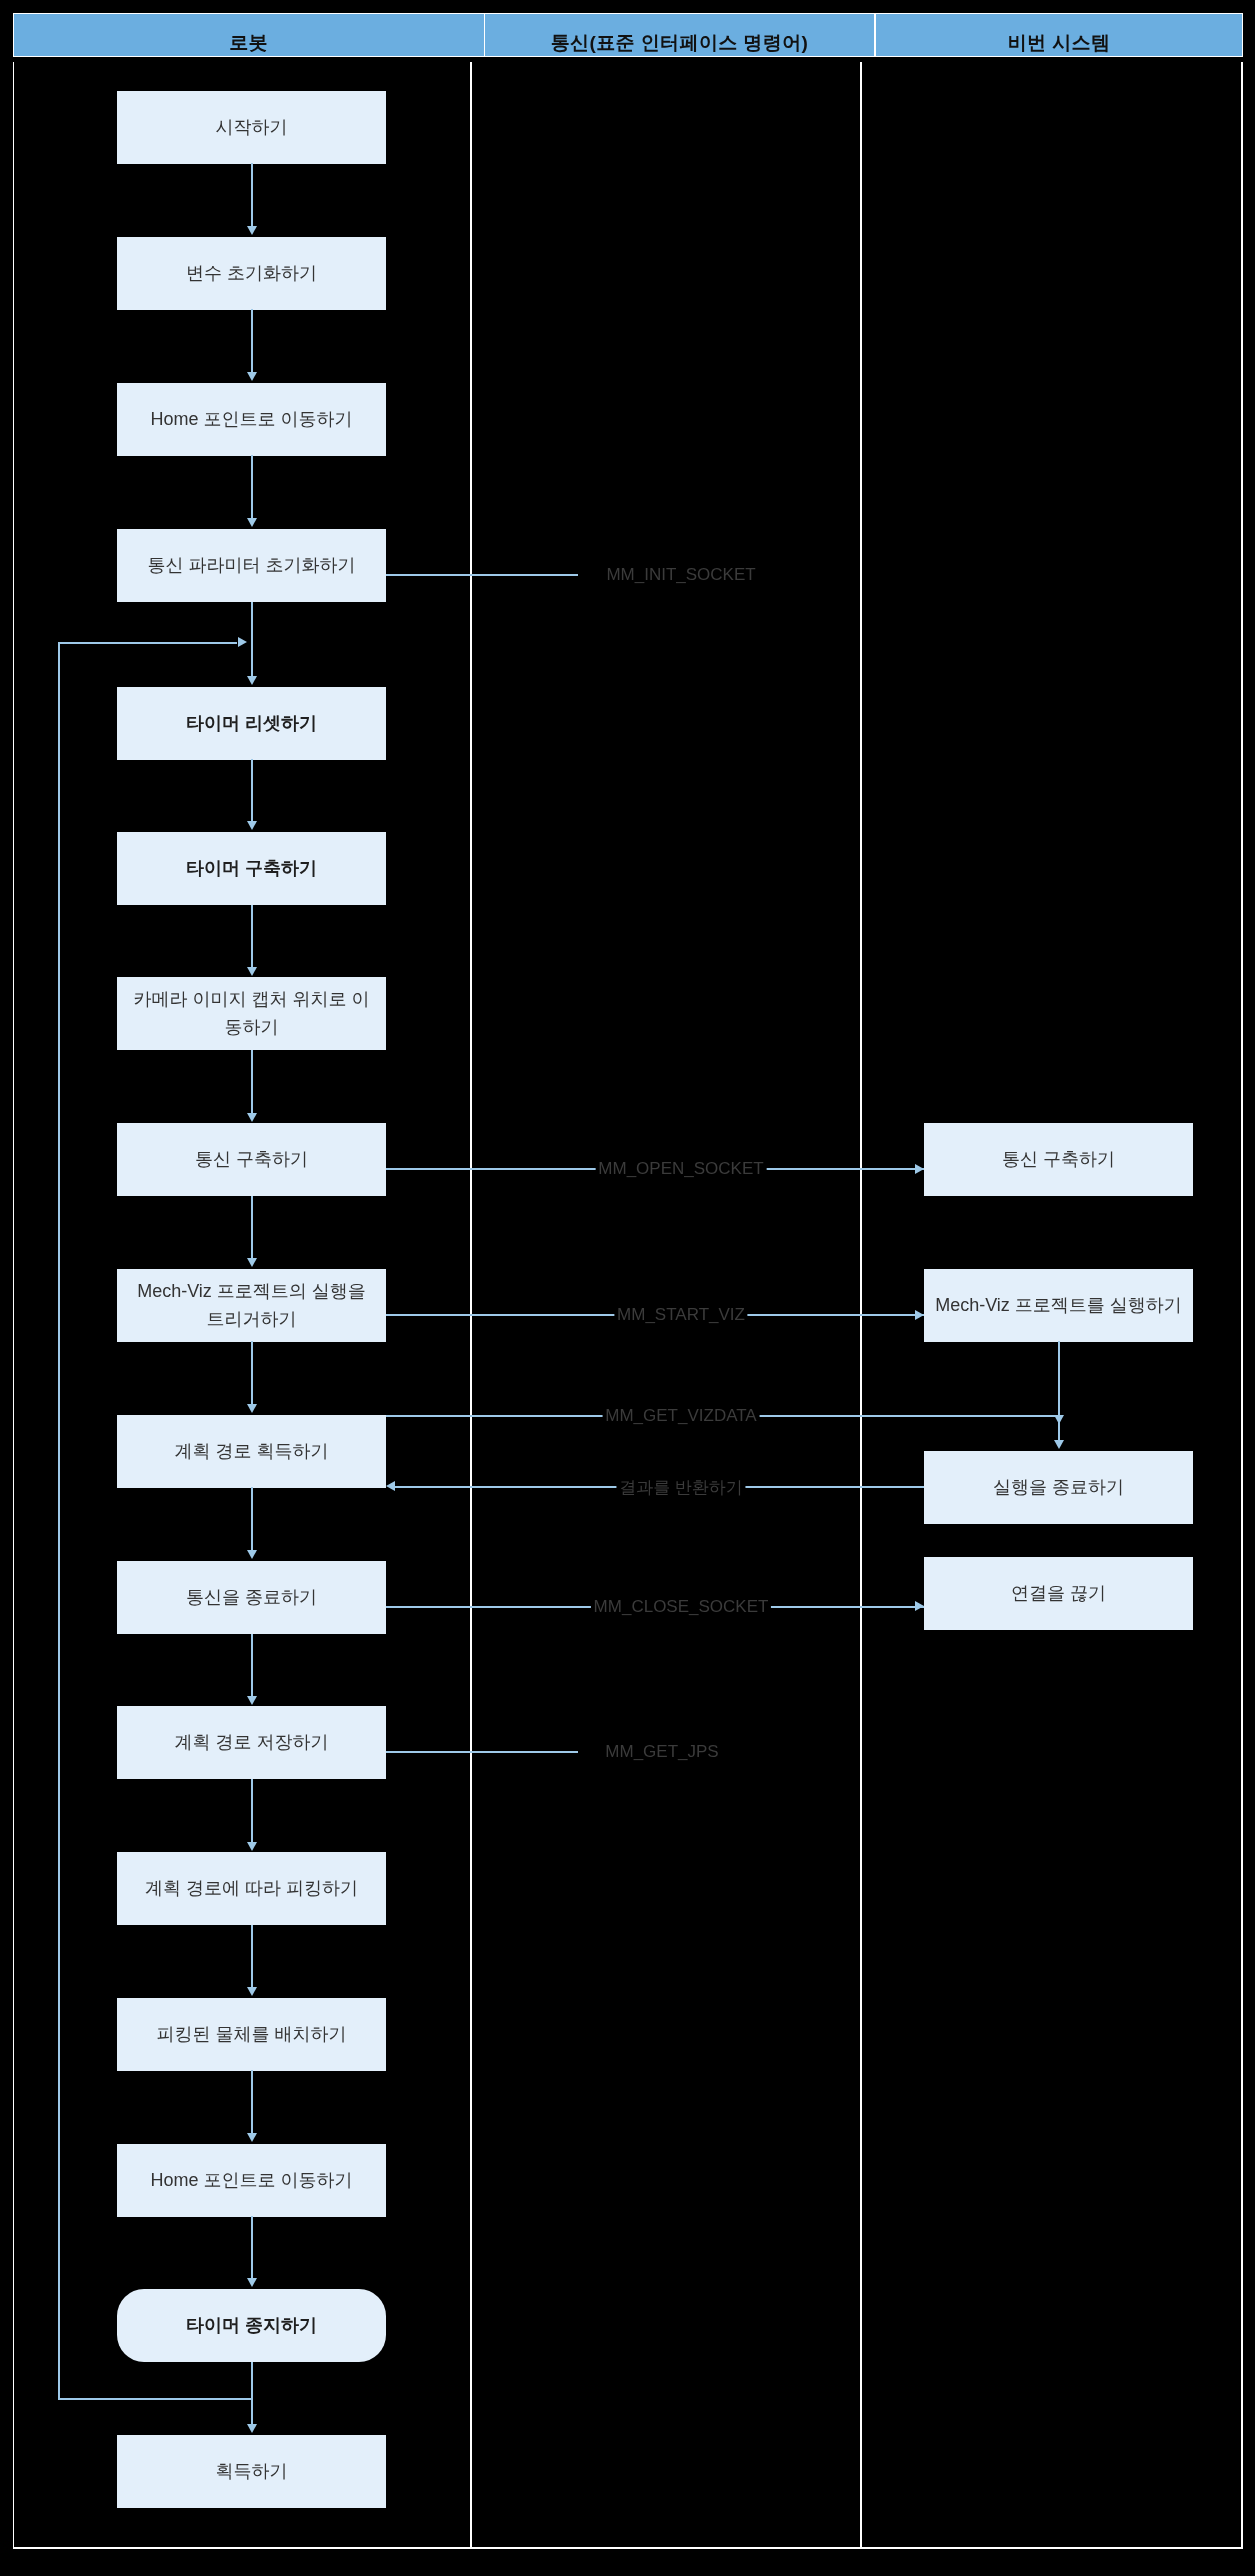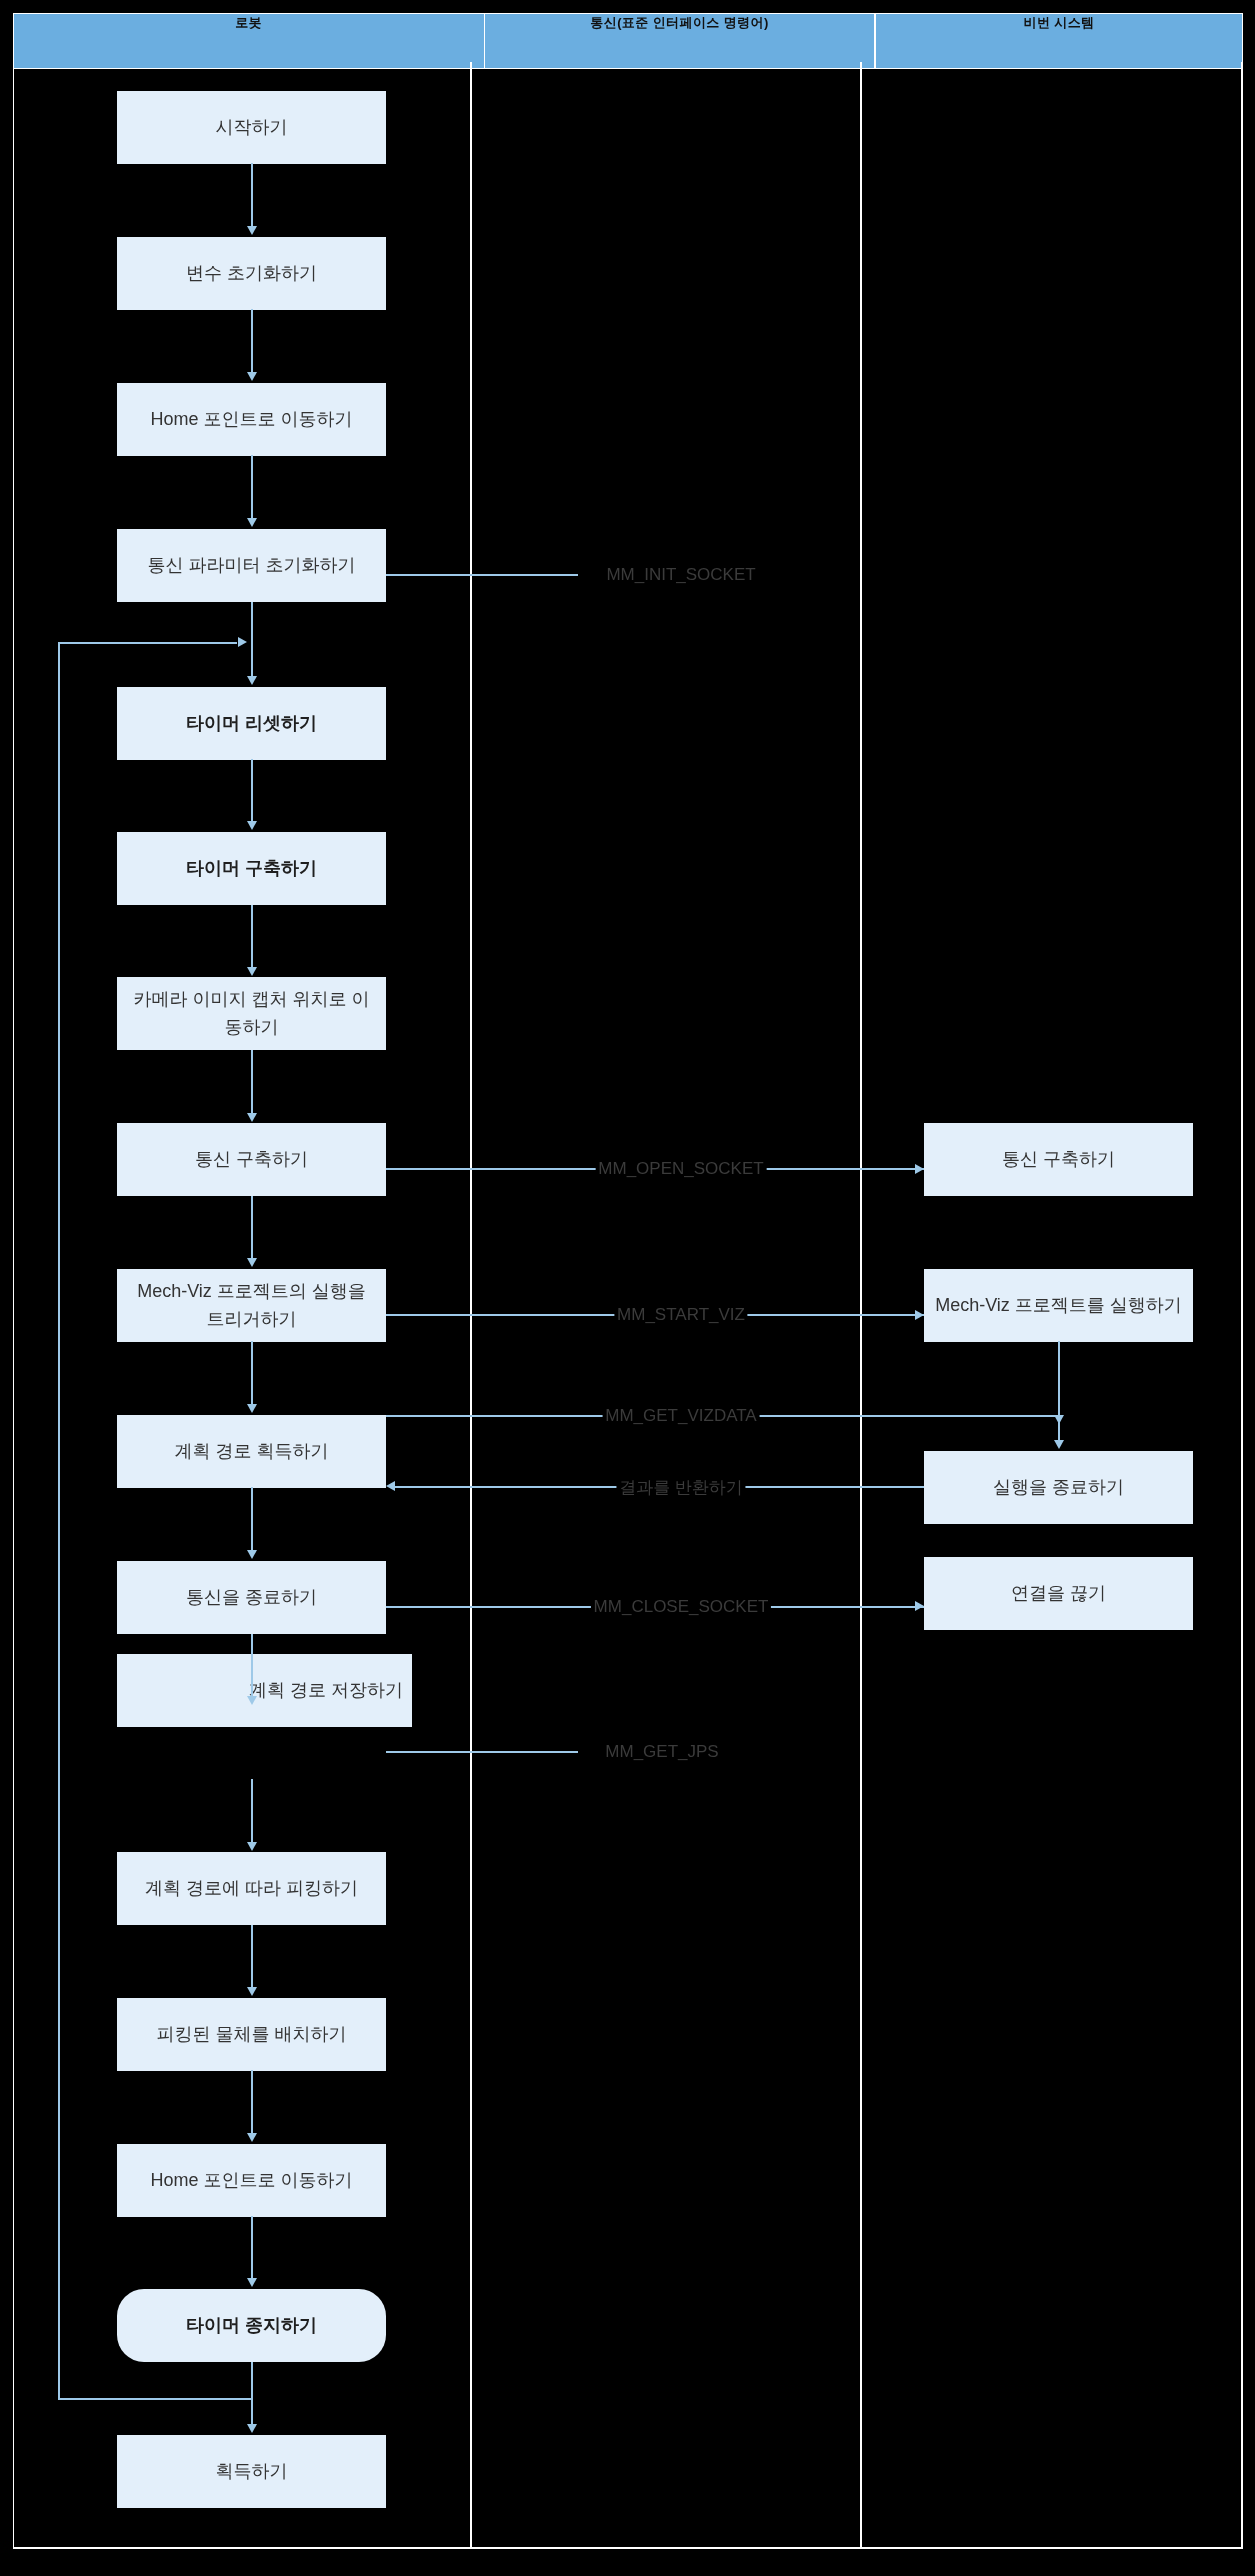--- a/index.html
+++ b/index.html
@@ -1,24 +1,24 @@
 <!DOCTYPE html>
 <html style="font-size:14.3px"><head>
 <meta charset="utf-8">
 <style>
   html,body{margin:0;padding:0;background:#000;}
   body{font-family:"Liberation Sans","DejaVu Sans",sans-serif;}
   #page{position:relative;width:1255px;height:2576px;background:#000000;overflow:hidden;}
 
   
   .lane-header{
-    position:absolute;top:12.6px;height:56px;
+    position:absolute;top:12.6px;height:44px;
     background:#6BAEE0;border:0.9px solid #ffffff;
-    display:flex;align-items:flex-start;justify-content:center;
-    color:#111111;font-weight:bold;font-size:13px;letter-spacing:0.4px;
+    display:flex;align-items:flex-end;justify-content:center;
+    color:#111111;font-weight:bold;font-size:19px;letter-spacing:0.4px;
     box-sizing:border-box;
   }
   
   .lane-divider{
     position:absolute;width:1.8px;background:#ffffff;
   }
   .frame-line{position:absolute;background:#ffffff;}
 
   
   .node{
@@ -113,21 +113,21 @@
     </div>
 
   <div class="node" style="left:117px;top:1415px;width:269px;height:73px;">
     <span>계획 경로 획득하기</span>
     </div>
 
   <div class="node" style="left:117px;top:1561px;width:269px;height:73px;text-align:center;">
     <span>통신을 종료하기</span>
     </div>
 
-  <div class="node" style="left:117px;top:1654px;width:295px;height:73px;justify-content:flex-end;">
+  <div class="node" style="left:117px;top:1706px;width:269px;height:73px;">
     <span>계획 경로 저장하기</span>
     </div>
 
   <div class="node" style="left:117px;top:1852px;width:269px;height:73px;">
     <span>계획 경로에 따라 피킹하기</span>
     </div>
 
   <div class="node" style="left:117px;top:1998px;width:269px;height:73px;">
     <span>피킹된 물체를 배치하기</span>
     </div>

